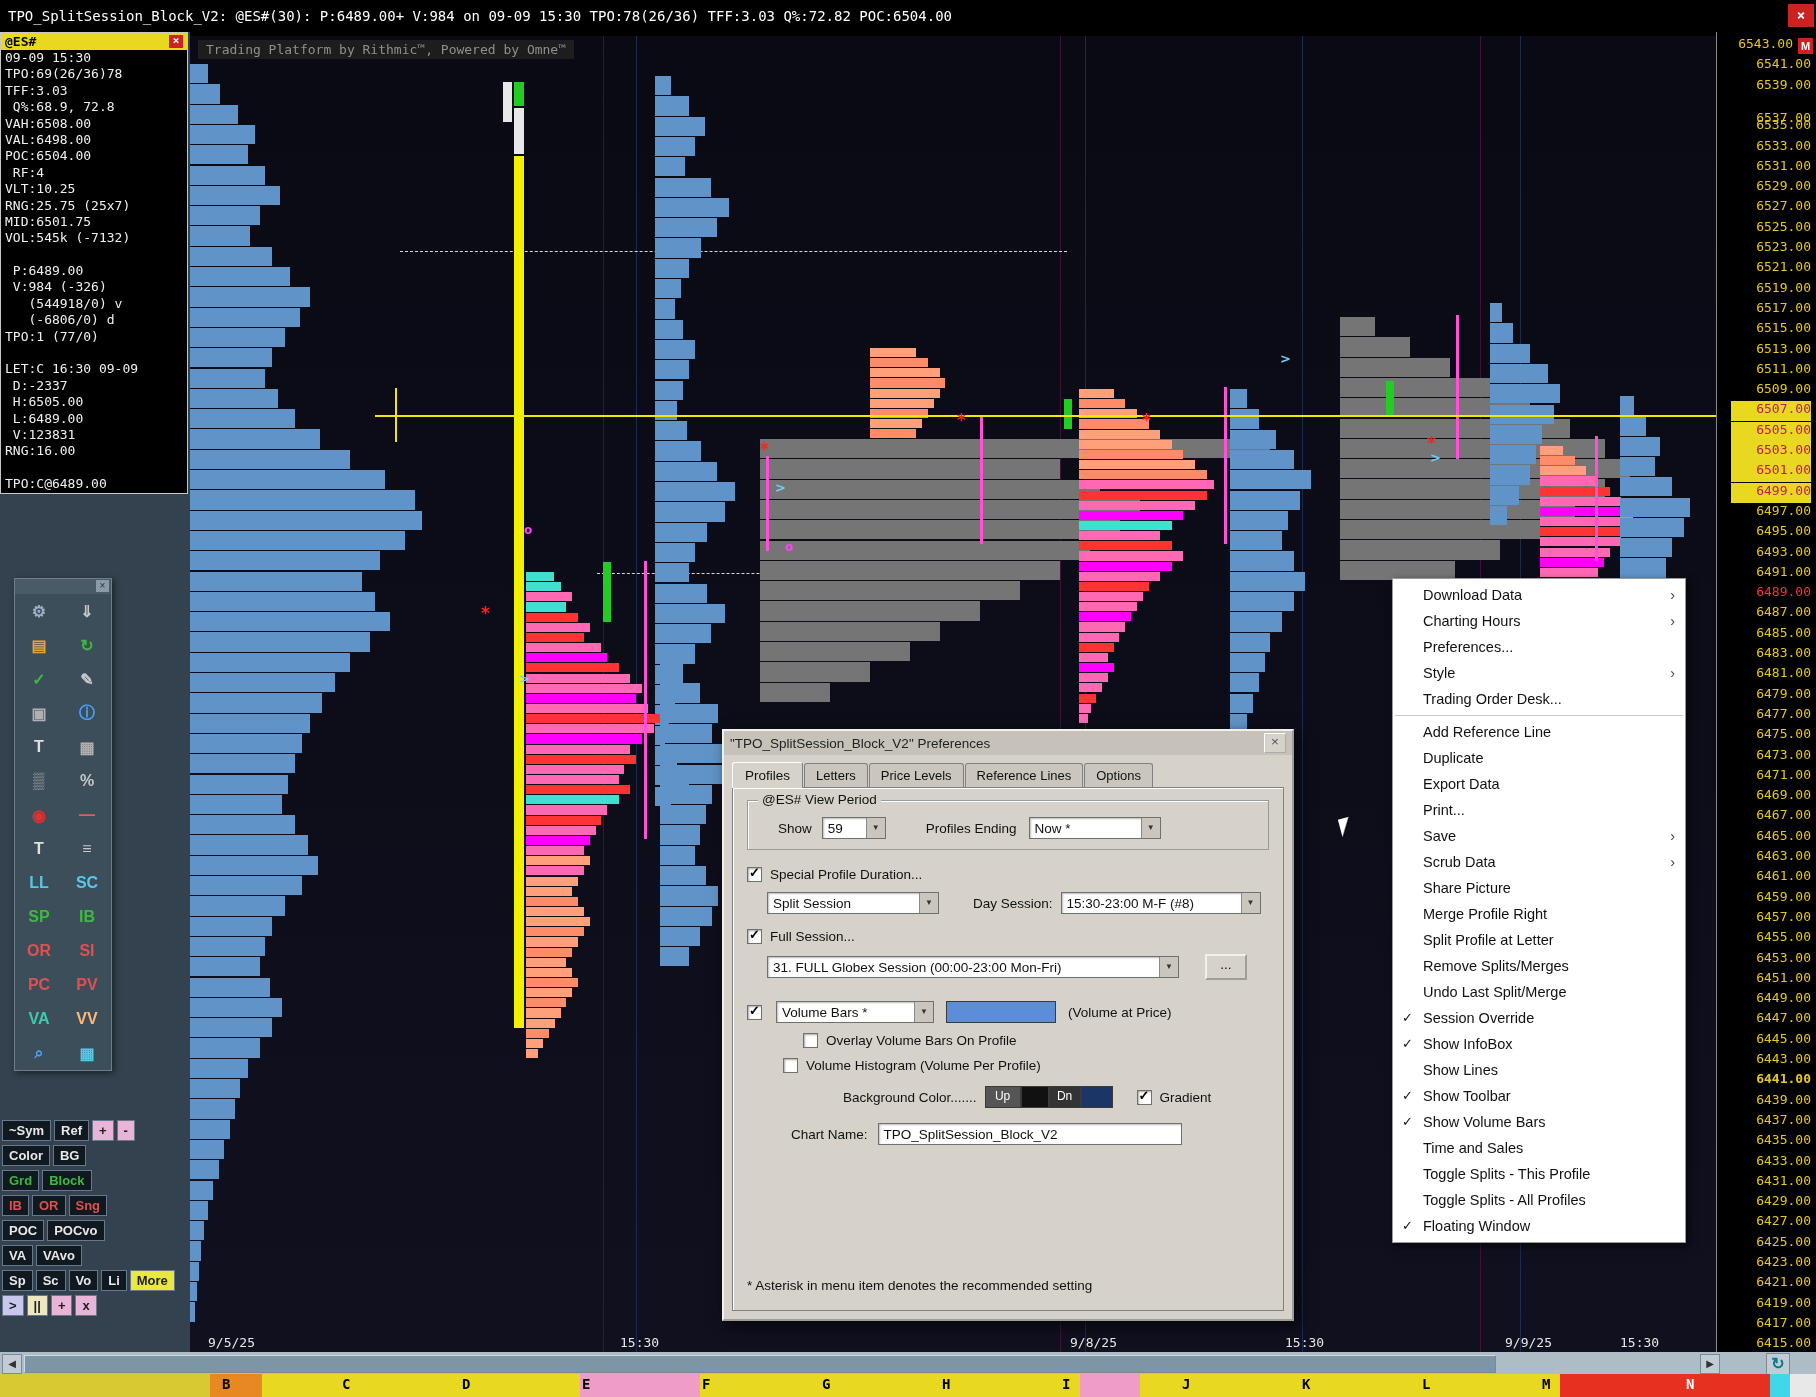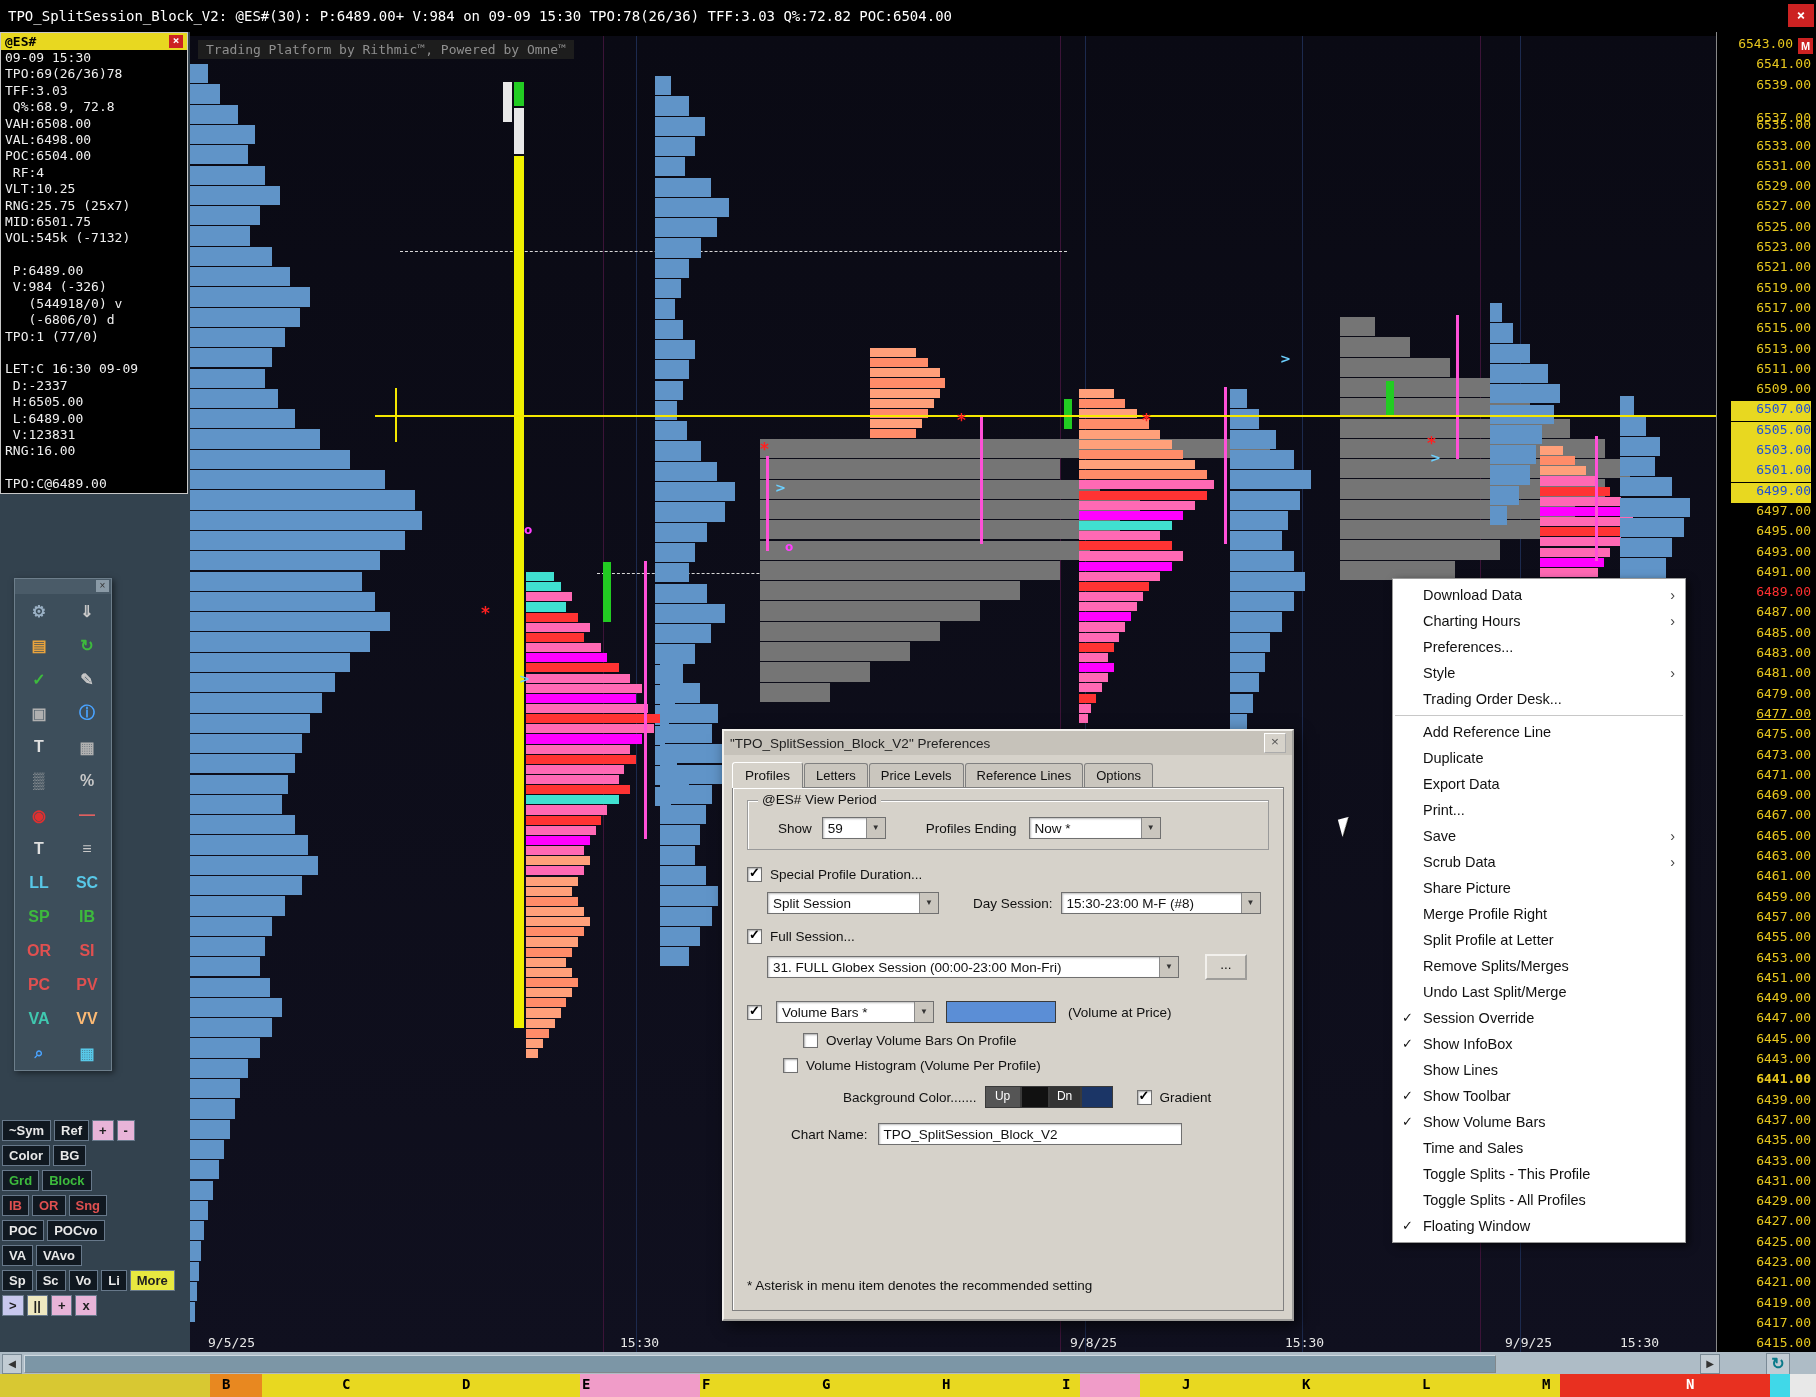--- a/index.html
+++ b/index.html
@@ -36,21 +36,21 @@
   .bracket{width:3px;background:#ff50d8;}
   .dash{height:0;border-top:1px dashed #d8d8d8;}
   .yline{height:2px;background:#f5e800;}
   .mark-a{color:#ff2020;font:bold 17px "DejaVu Sans",sans-serif;}
   .mark-ar{color:#6cd0ff;font:bold 13px "DejaVu Sans",sans-serif;}
   .mark-o{color:#ff40ff;font:bold 12px "DejaVu Sans",sans-serif;}
   .xlab{bottom:6px;color:#e8e8e8;font:13px "DejaVu Sans Mono",monospace;}
   
   #axis{left:1716px;top:32px;width:100px;height:1320px;background:#000;border-left:1px solid #888;}
   .axrow{position:absolute;right:6px;width:80px;height:20px;line-height:20px;text-align:right;font:13px "DejaVu Sans Mono",monospace;color:#e8c81e;}
-  .axrow.hl{background:#e8d820;color:#1d4ed8;}
+  .axrow.hl{background:#e8d820;color:#be185d;}
   .axrow.red{color:#ff3030;}
   .mbadge{position:absolute;right:-2px;top:2px;width:15px;height:16px;background:#cc2222;color:#fff;font:bold 11px "Liberation Sans",sans-serif;text-align:center;line-height:16px;}
   
   #hscroll{left:0;top:1352px;width:1816px;height:22px;background:#aebcc6;}
   #hscroll .arrow{position:absolute;top:2px;width:18px;height:18px;background:#c2ccd4;border:1px solid #7a8a96;text-align:center;line-height:17px;font-size:10px;color:#333;}
   #hscroll .thumb{position:absolute;left:24px;top:3px;width:1470px;height:16px;background:#7c96a6;border:1px outset #cfd9e0;}
   #hscroll .tool{position:absolute;right:26px;top:1px;width:22px;height:20px;background:#c2ccd4;border:1px solid #7a8a96;color:#0a7a8a;text-align:center;line-height:19px;font-weight:bold;}
   
   #letterbar{left:0;top:1374px;width:1816px;height:23px;background:#e8d820;}
   #letterbar .seg{position:absolute;top:0;height:23px;}
@@ -547,21 +547,21 @@
       <div class="axrow" style="top: 470.9px;">6497.00</div>
       <div class="axrow" style="top: 491.2px;">6495.00</div>
       <div class="axrow" style="top: 511.5px;">6493.00</div>
       <div class="axrow" style="top: 531.8px;">6491.00</div>
       <div class="axrow red" style="top: 552.1px;">6489.00</div>
       <div class="axrow" style="top: 572.4px;">6487.00</div>
       <div class="axrow" style="top: 592.7px;">6485.00</div>
       <div class="axrow" style="top: 613px;">6483.00</div>
       <div class="axrow" style="top: 633.3px;">6481.00</div>
       <div class="axrow" style="top: 653.6px;">6479.00</div>
-      <div class="axrow" style="top: 673.9px; text-decoration: underline;">6477.00</div>
+      <div class="axrow" style="top: 673.9px;">6477.00</div>
       <div class="axrow" style="top: 694.2px;">6475.00</div>
       <div class="axrow" style="top: 714.5px;">6473.00</div>
       <div class="axrow" style="top: 734.8px;">6471.00</div>
       <div class="axrow" style="top: 755.1px;">6469.00</div>
       <div class="axrow" style="top: 775.4px;">6467.00</div>
       <div class="axrow" style="top: 795.7px;">6465.00</div>
       <div class="axrow" style="top: 816px;">6463.00</div>
       <div class="axrow" style="top: 836.3px;">6461.00</div>
       <div class="axrow" style="top: 856.6px;">6459.00</div>
       <div class="axrow" style="top: 876.9px;">6457.00</div>

